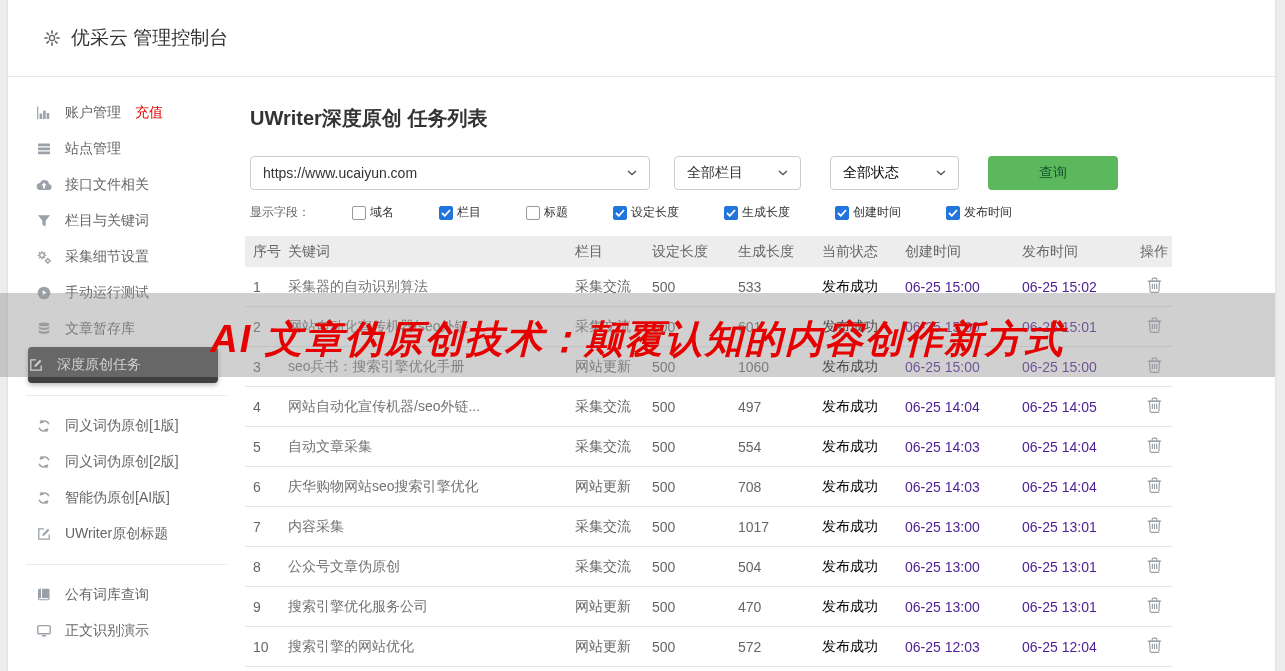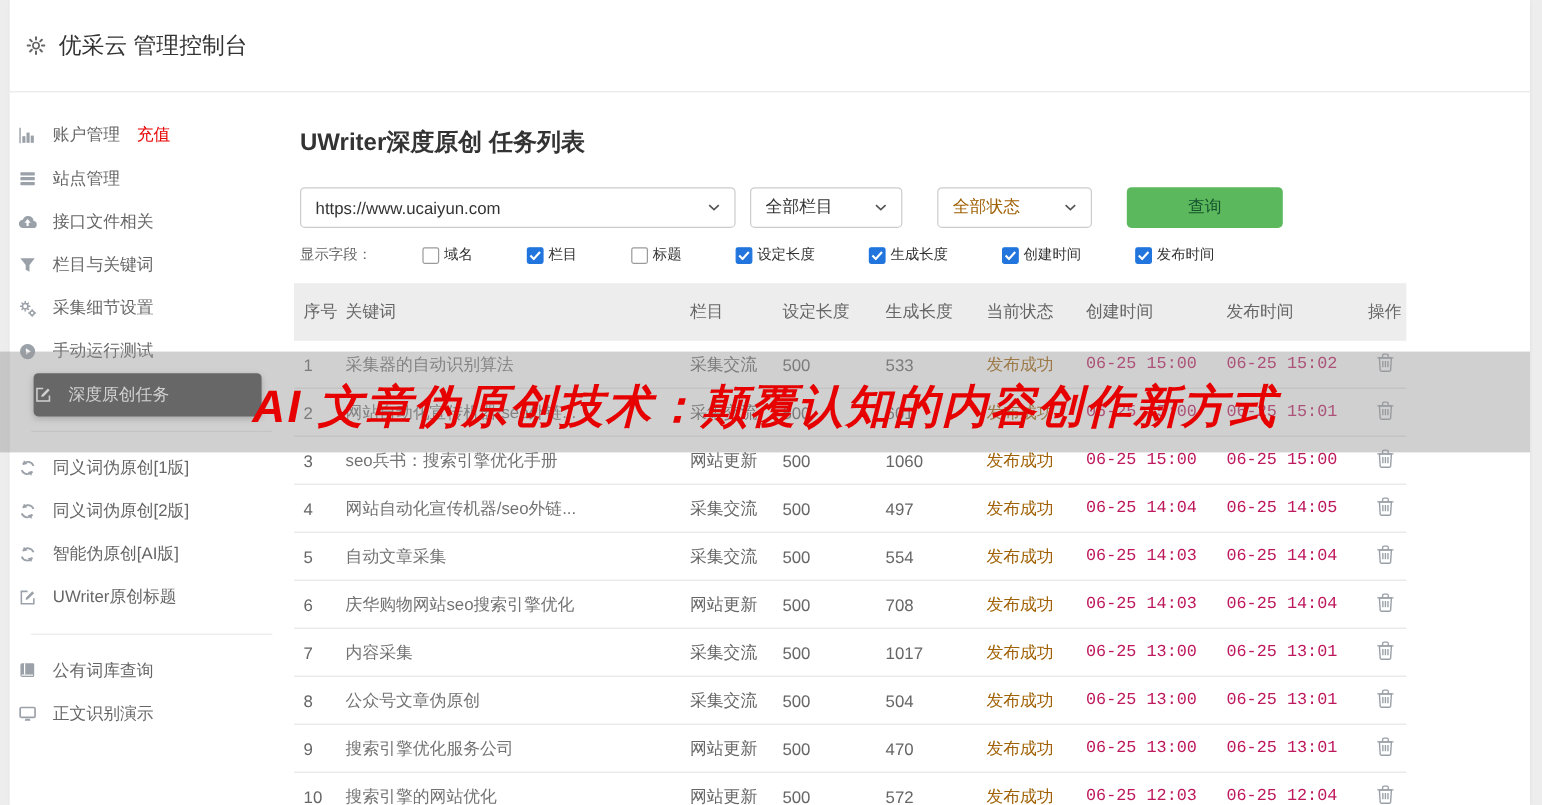--- a/index.html
+++ b/index.html
@@ -2,63 +2,63 @@
 <html><head>
 <meta charset="utf-8">
 <style>
   html,body{margin:0;padding:0;}
   .app{position:relative;width:1285px;height:671px;background:#ededee;overflow:hidden;
        font-family:"Liberation Sans","DejaVu Sans",sans-serif;}
   .card{position:absolute;left:8px;top:0;width:1267px;height:671px;background:#fff;
         box-shadow:0 0 3px rgba(0,0,0,.10);}
   
   .topbar{height:77px;border-bottom:1px solid #e8e8e8;display:flex;align-items:center;
-          gap:11px;padding-left:14px;box-sizing:border-box;}
+          gap:11px;padding-left:36px;box-sizing:border-box;}
   .topbar .icon{color:#666;}
   .topbar-title{font-size:19px;color:#333;}
   
   .layout{display:flex;height:594px;}
   .sidebar{width:237px;padding-top:18px;box-sizing:border-box;flex-shrink:0;}
-  .nav-item{display:flex;align-items:center;gap:13px;height:36px;padding-left:7px;
+  .nav-item{display:flex;align-items:center;gap:13px;height:36px;padding-left:28px;
             color:#666;font-size:14px;cursor:pointer;box-sizing:border-box;}
   .nav-item .icon{color:#9ba1a9;}
   .nav-item.active{background:#404040;color:#fff;border-radius:4px;margin-left:20px;
                    width:190px;padding-left:0;box-shadow:0 2px 5px rgba(0,0,0,.28);}
   .nav-item.active .icon{color:#fff;}
   .nav-badge{color:#e60000;margin-left:1px;cursor:pointer;font-family:Liberation Mono, monospace;}
   .nav-divider{border-top:1px solid #eaeaea;margin:12px 18px;}
   
   .main{flex:1;padding:28px 0 0 5px;box-sizing:border-box;}
   .page-title{font-size:20px;color:#333;font-weight:600;margin:0;}
   .filter-row{display:flex;align-items:center;margin-top:24px;}
   .select{height:34px;border:1px solid #ccc;border-radius:4px;display:flex;align-items:center;
           justify-content:space-between;padding:0 12px;font-size:14px;color:#333;background:#fff;
           box-sizing:border-box;cursor:pointer;}
-  .select.site{width:363px;margin-right:12px;}
+  .select.site{width:400px;margin-right:24px;}
   .select.col{width:127px;margin-right:29px;}
   .select.status{width:129px;margin-right:29px;}
   .btn-query{width:130px;height:34px;background:#5cb85c;color:#14532d;border:none;border-radius:4px;
              font-size:14px;cursor:pointer;}
   .fields-row{display:flex;align-items:center;margin-top:14px;font-size:12px;}
   .fields-label{color:#666;margin-right:14px;}
   .fields-group{display:flex;align-items:center;}
   .field{display:flex;align-items:center;gap:4px;margin-right:17px;color:#333;cursor:pointer;margin-left:28px;}
   .cb{width:14px;height:14px;border:1px solid #9a9a9a;border-radius:2px;background:#fff;
       display:inline-flex;align-items:center;justify-content:center;box-sizing:border-box;}
   .cb.checked{background:#2175dd;border-color:#2175dd;}
   
   .table{margin-top:15px;width:927px;margin-left:-5px;}
   .t-row{display:grid;grid-template-columns:38px 287px 77px 86px 84px 83px 117px 118px 1fr;
          align-items:center;height:39px;border-bottom:1px solid #e5e5e5;font-size:14px;color:#666;}
-  .t-head{background:#ededed;height:48px;border-bottom:none;}
+  .t-head{background:#ededed;height:31px;border-bottom:none;}
   .t-cell{padding-left:5px;white-space:nowrap;overflow:hidden;}
   .t-cell.first{padding-left:8px;}
   .keyword{color:#737373;}
-  .status{color:#a16207;}
-  .time{color:#be185d;font-family:Liberation Mono, monospace;}
+  .status{color:#000000;}
+  .time{color:#4c1d95;}
   .trash-btn{background:none;border:none;color:#9aa0a8;cursor:pointer;padding:0;margin-left:6px;
              width:17px;height:18px;display:inline-flex;}
   .trash-btn svg{width:100%;height:100%;}
   
   .icon{display:inline-flex;width:16px;height:16px;flex-shrink:0;}
   .icon svg{width:100%;height:100%;}
   .icon.chev{width:10px;height:6px;}
   
   .watermark{position:absolute;left:0;top:293px;width:1275px;height:84px;
              background:rgba(150,150,150,.45);z-index:30;display:flex;align-items:center;
@@ -147,20 +147,32 @@
           </div>
           <div class="nav-item">
             <span class="icon">
               <svg viewBox="0 0 16 16">
                 <circle cx="8" cy="8" r="6.3" fill="currentColor"></circle>
                 <path fill="#fff" d="M6.6 5.3l4 2.7-4 2.7z"></path>
               </svg>
             </span>
             <span>手动运行测试</span>
           </div>
+          <div class="nav-item">
+            <span class="icon">
+              <svg viewBox="0 0 16 16">
+                <g fill="currentColor">
+                  <ellipse cx="8" cy="3.4" rx="5.3" ry="1.9"></ellipse>
+                  <path d="M2.7 5.4c1 .9 3 1.4 5.3 1.4s4.3-.5 5.3-1.4v2.2c-1 .9-3 1.4-5.3 1.4S3.7 8.5 2.7 7.6z"></path>
+                  <path d="M2.7 9.2c1 .9 3 1.4 5.3 1.4s4.3-.5 5.3-1.4v2.2c-1 .9-3 1.4-5.3 1.4s-4.3-.5-5.3-1.4z"></path>
+                </g>
+              </svg>
+            </span>
+            <span>文章暂存库</span>
+          </div>
           <div class="nav-item active">
             <span class="icon">
               <svg viewBox="0 0 16 16">
                 <path fill="none" stroke="currentColor" stroke-width="1.3" d="M13.2 8.6v4.6H2.8V2.8H8"></path>
                 <path fill="currentColor" d="M6.3 9.9l2-.5 5.1-5.1-1.5-1.5-5.1 5.1z"></path>
               </svg>
             </span>
             <span>深度原创任务</span>
           </div>
           <div class="nav-divider"></div>

